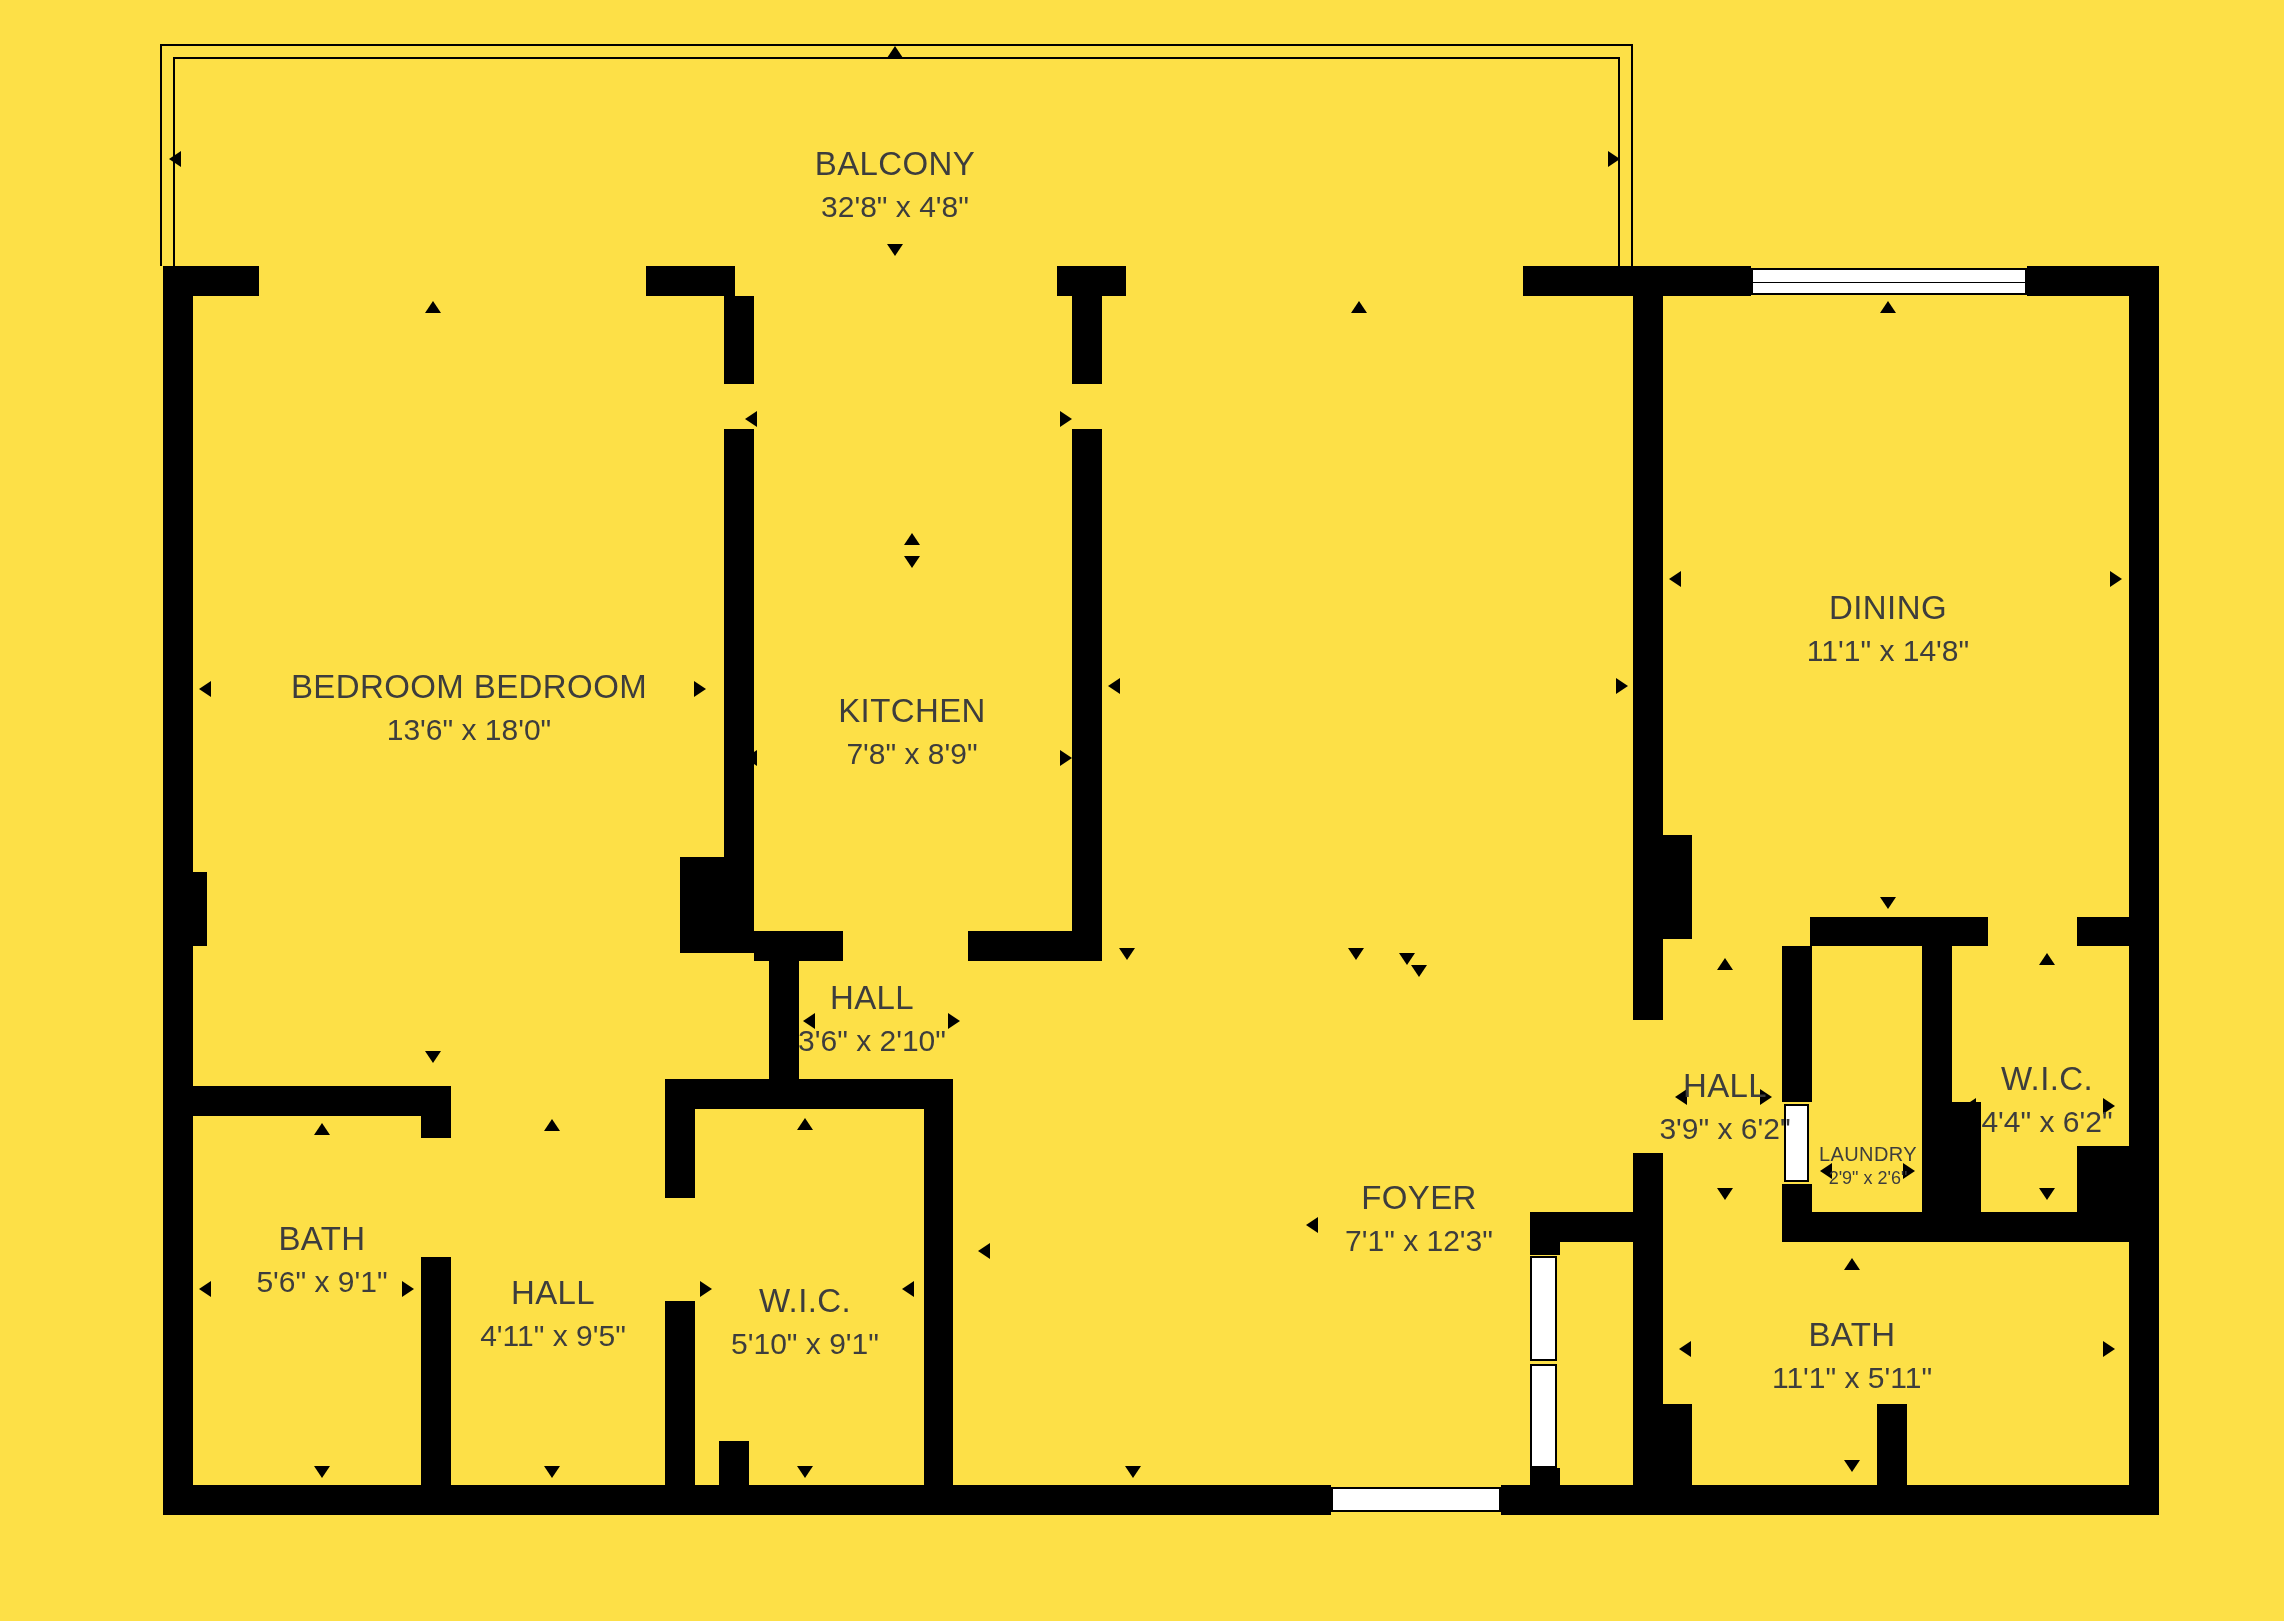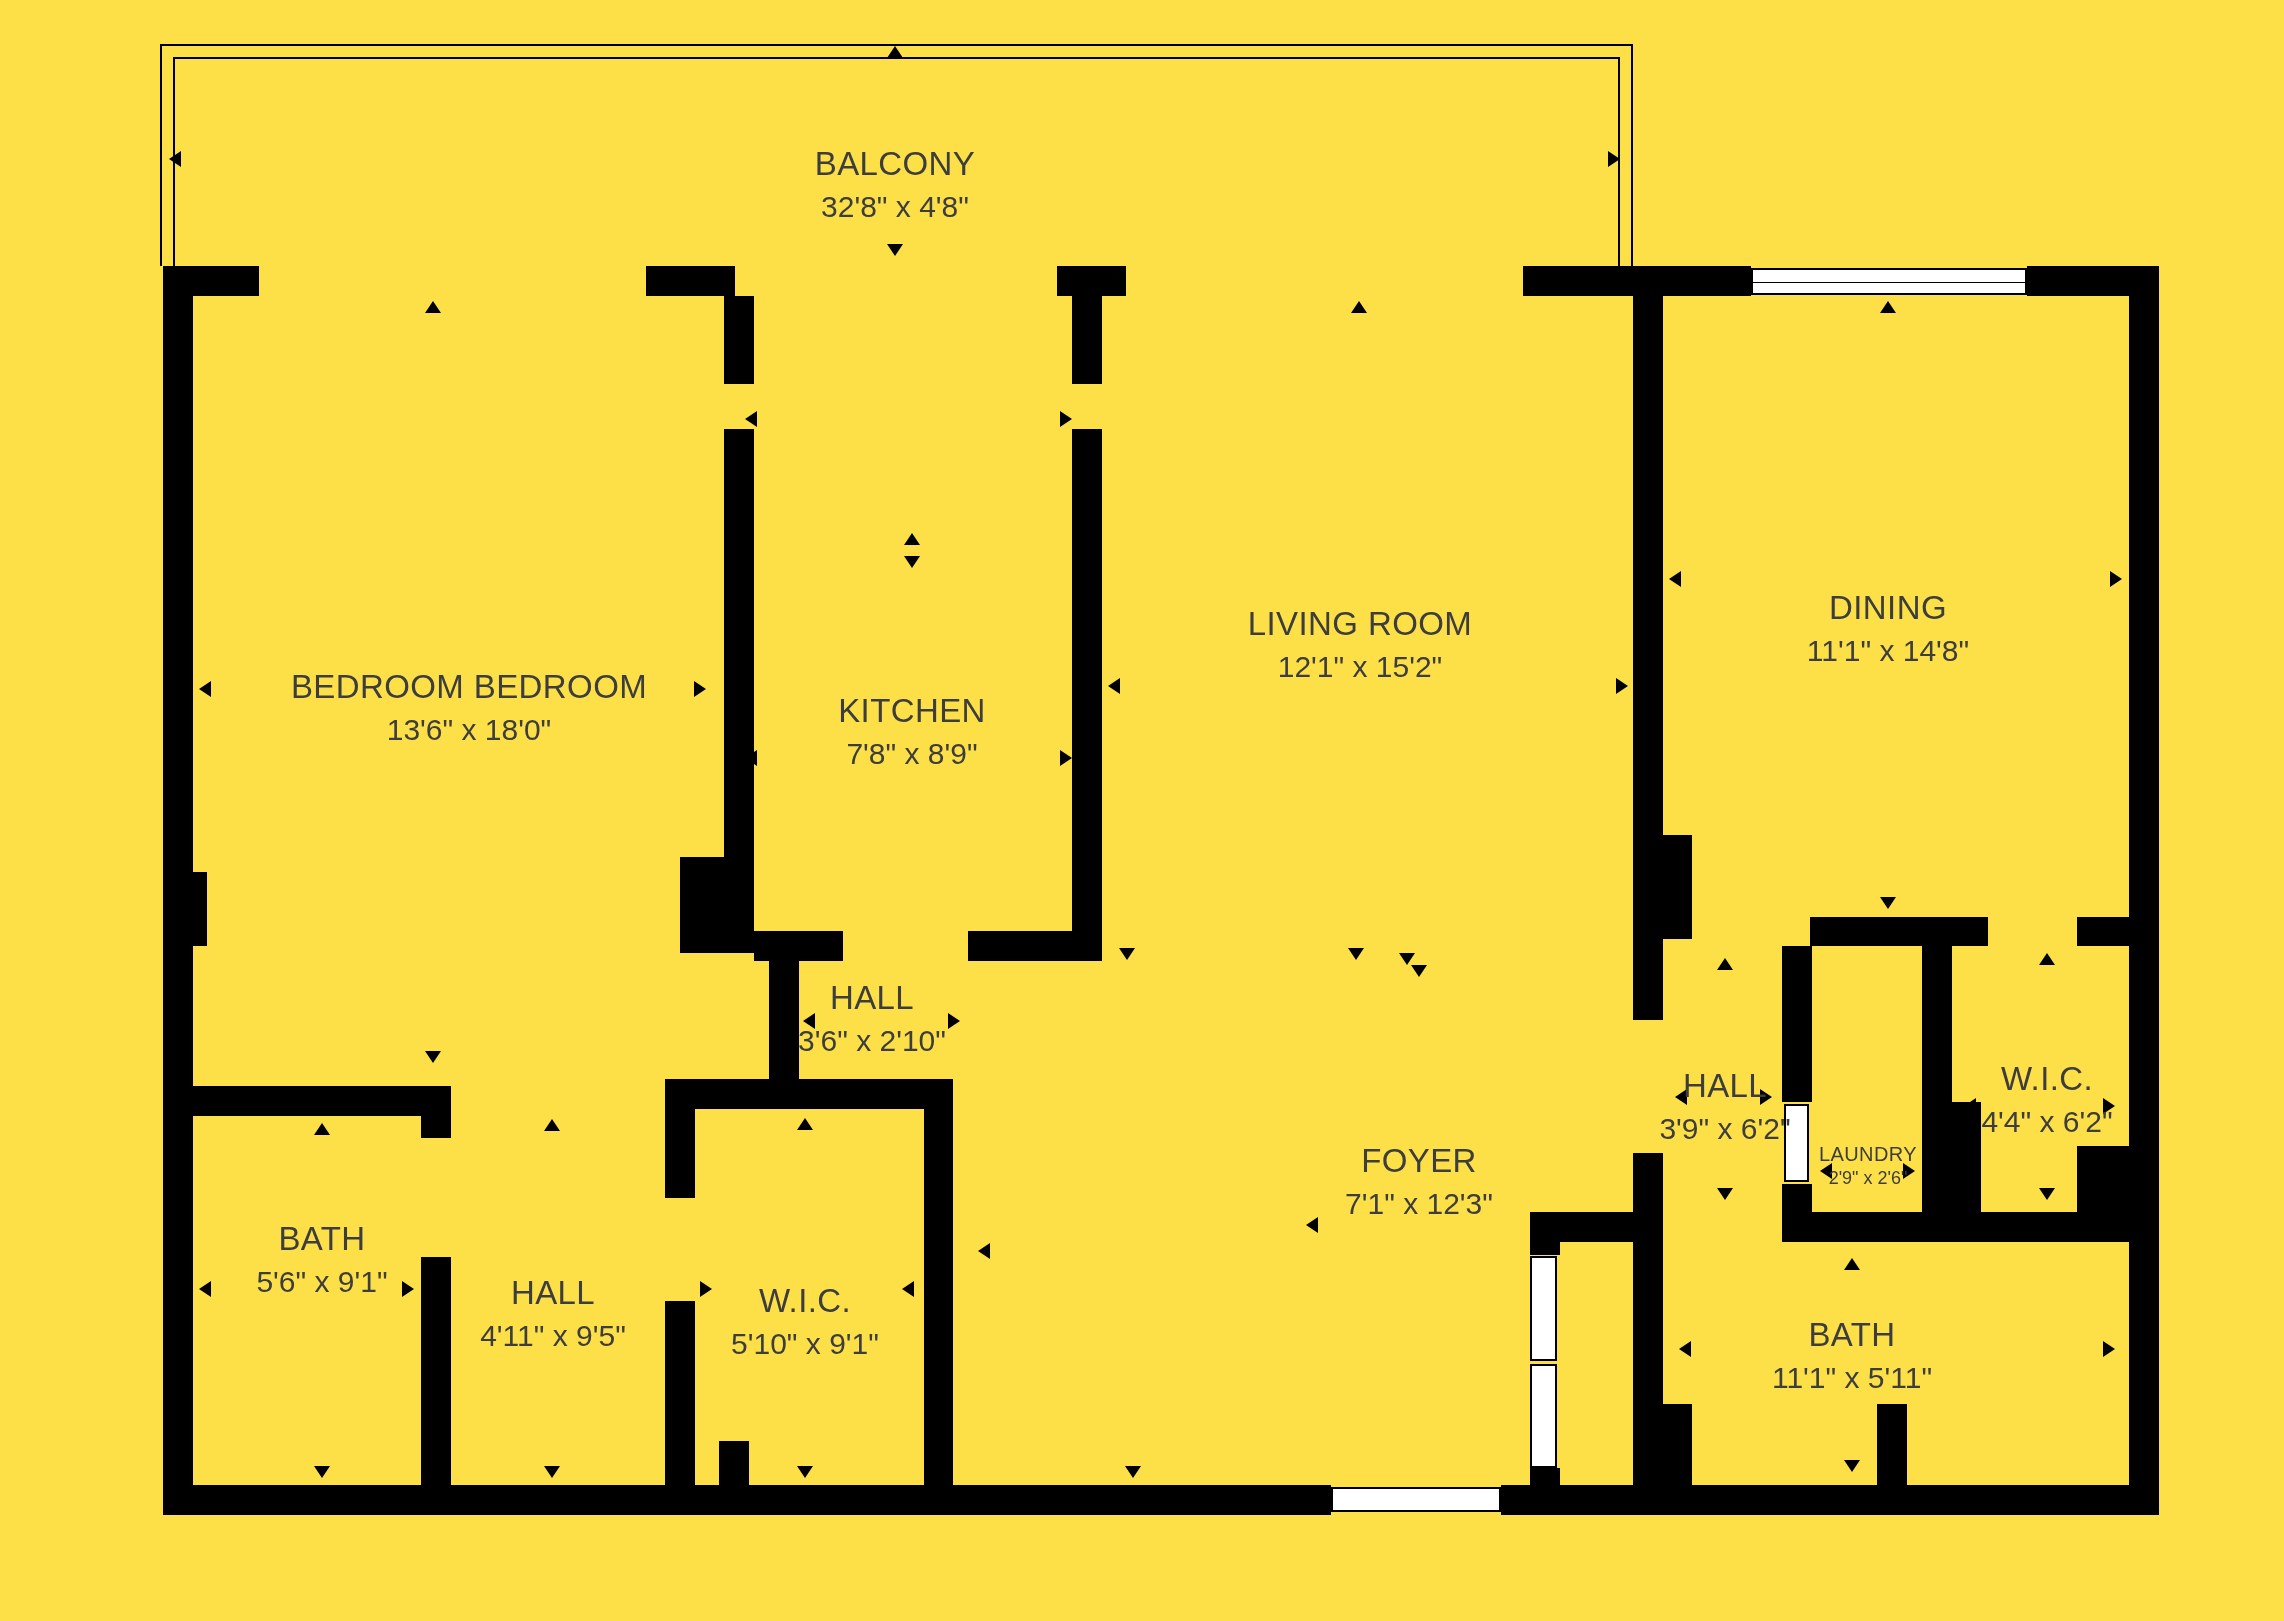--- a/index.html
+++ b/index.html
@@ -156,45 +156,41 @@
     <div class="rd">32'8" x 4'8"</div>
   </div>
   <div class="room" style="left:469px;top:668px;">
     <div class="rn">BEDROOM BEDROOM</div>
     <div class="rd">13'6" x 18'0"</div>
   </div>
   <div class="room" style="left:912px;top:692px;">
     <div class="rn">KITCHEN</div>
     <div class="rd">7'8" x 8'9"</div>
   </div>
-  <div class="room" style="left:1360px;top:605px;">
-    <div class="rn">LIVING ROOM</div>
-    <div class="rd">12'1" x 15'2"</div>
-  </div>
   <div class="room" style="left:1888px;top:589px;">
     <div class="rn">DINING</div>
     <div class="rd">11'1" x 14'8"</div>
   </div>
   <div class="room" style="left:872px;top:979px;">
     <div class="rn">HALL</div>
     <div class="rd">3'6" x 2'10"</div>
   </div>
   <div class="room" style="left:322px;top:1220px;">
     <div class="rn">BATH</div>
     <div class="rd">5'6" x 9'1"</div>
   </div>
   <div class="room" style="left:553px;top:1274px;">
     <div class="rn">HALL</div>
     <div class="rd">4'11" x 9'5"</div>
   </div>
   <div class="room" style="left:805px;top:1282px;">
     <div class="rn">W.I.C.</div>
     <div class="rd">5'10" x 9'1"</div>
   </div>
-  <div class="room" style="left:1419px;top:1142px;">
+  <div class="room" style="left:1419px;top:1179px;">
     <div class="rn">FOYER</div>
     <div class="rd">7'1" x 12'3"</div>
   </div>
   <div class="room" style="left:1725px;top:1067px;">
     <div class="rn">HALL</div>
     <div class="rd">3'9" x 6'2"</div>
   </div>
   <div class="room small" style="left:1868px;top:1143px;">
     <div class="rn">LAUNDRY</div>
     <div class="rd">2'9" x 2'6"</div>

